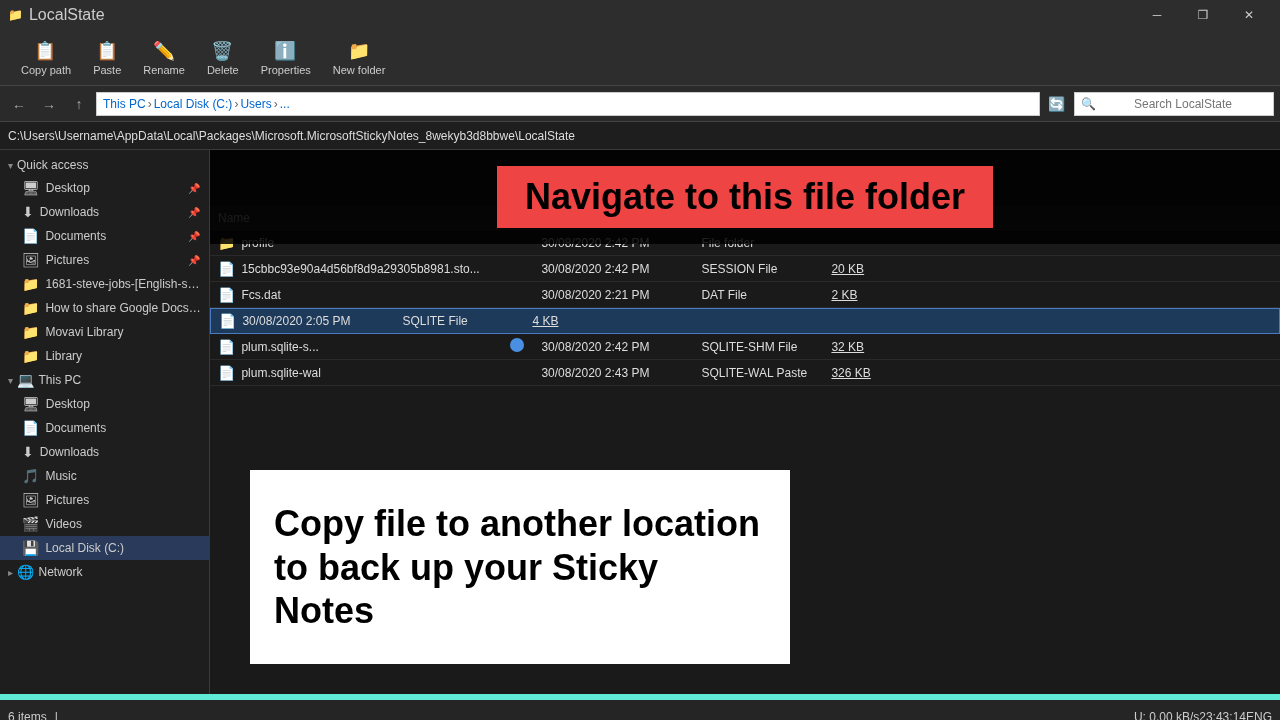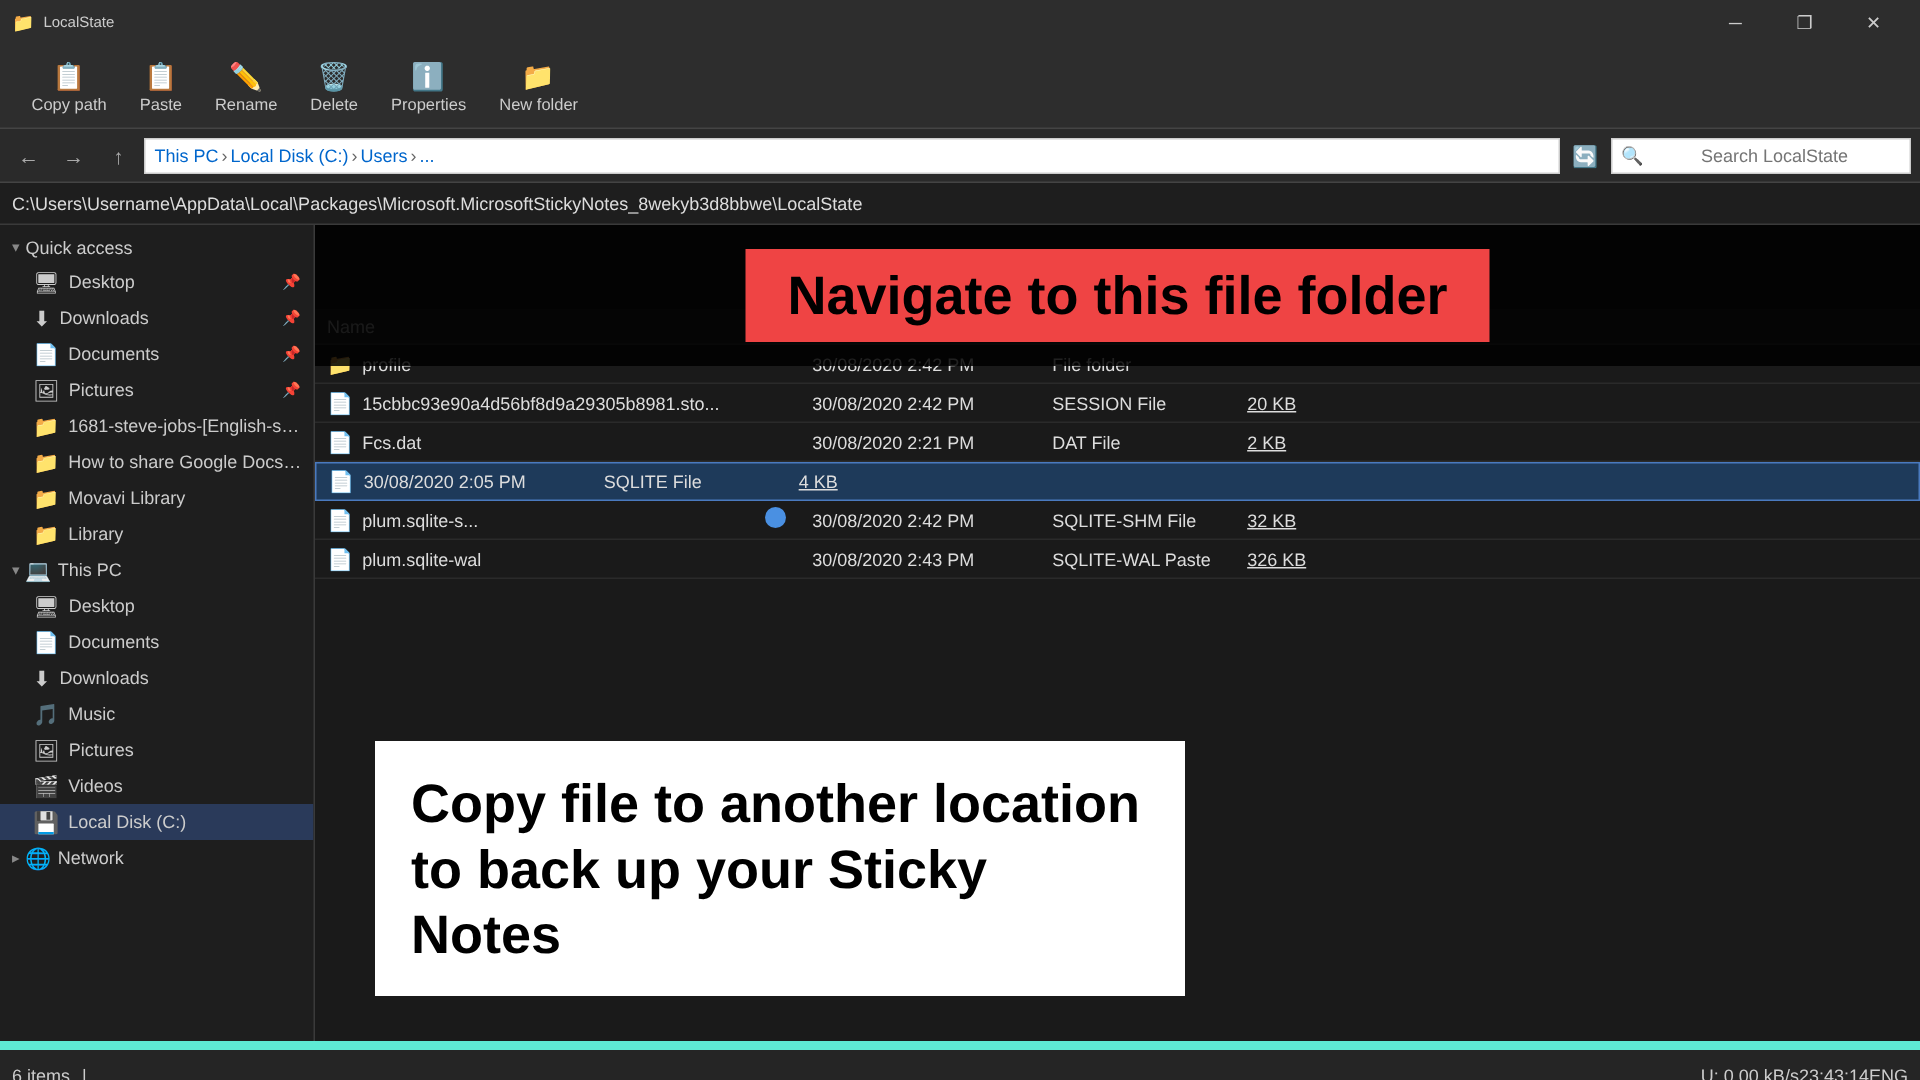--- a/index.html
+++ b/index.html
@@ -21,21 +21,21 @@
       align-items: center;
       padding: 0 8px;
       justify-content: space-between;
     }
     .title-bar-left {
       display: flex;
       align-items: center;
       gap: 6px;
     }
     .title-bar-title {
-      font-size: 10px;
+      font-size: 16px;
       color: #ccc;
     }
     .title-bar-controls {
       display: flex;
       gap: 0;
     }
     .title-bar-btn {
       width: 46px;
       height: 30px;
       display: flex;
@@ -259,21 +259,21 @@
       background: #ef4444;
       padding: 10px 28px;
       display: inline-block;
     }
     .overlay-box {
       position: absolute;
       bottom: 30px;
       left: 40px;
       background: #fff;
       color: #000;
-      padding: 20px 24px;
+      padding: 32px 24px;
       width: 540px;
       z-index: 10;
     }
     .overlay-box-text {
       font-size: 36px;
       font-weight: bold;
       line-height: 1.2;
     }
 
     

